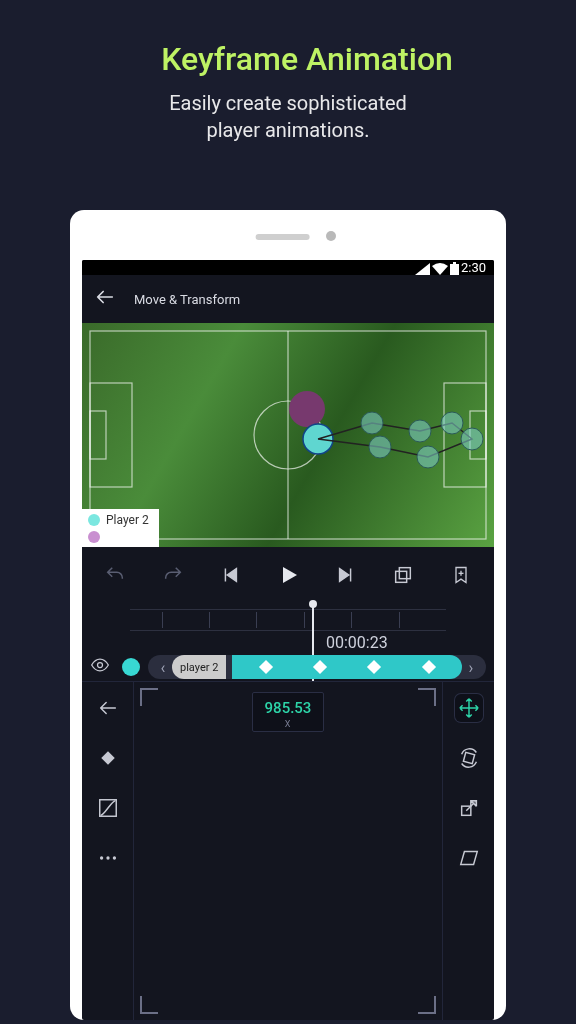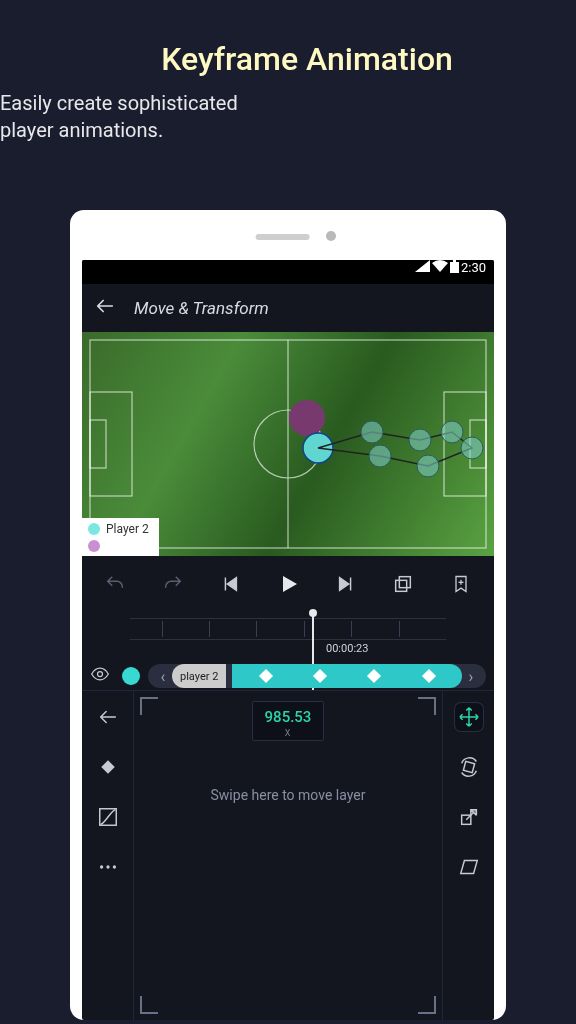--- a/index.html
+++ b/index.html
@@ -7,26 +7,27 @@
   body {
     background: #1a1d2e;
     font-family: -apple-system, BlinkMacSystemFont, "Segoe UI", Roboto, sans-serif;
     color: #fff;
     overflow: hidden;
   }
 
   .promo-title {
     text-align: center;
     font-size: 32px;
-    color: #fef9c3;
+    color: #bef264;
     font-weight: 500;
     margin-top: 40px;
     padding-left: 38px;
   }
   .promo-sub {
+    text-align: center;
     font-size: 20px;
     color: #e8e8ea;
     margin-top: 12px;
     line-height: 1.35;
   }
 
   .phone {
     position: absolute;
     left: 50%;
     transform: translateX(-50%);
@@ -60,41 +61,41 @@
     width: 100%;
     height: 760px;
     background: #13151f;
     border-radius: 2px;
     overflow: hidden;
     display: flex;
     flex-direction: column;
   }
 
   .statusbar {
-    height: 24px;
+    height: 15px;
     background: #000;
     display: flex;
-    align-items: flex-start;
+    align-items: flex-end;
     justify-content: flex-end;
     padding-right: 8px;
     gap: 2px;
     font-size: 13px;
     color: #fff;
   }
   .statusbar svg { fill: #fff; }
 
   .appbar {
     height: 48px;
     display: flex;
     align-items: center;
     padding: 0 12px;
     gap: 18px;
     color: #d9dbe3;
   }
-  .appbar-title { font-size: 17px; font-style: italic; }
+  .appbar-title { font-size: 13px; }
 
   .pitch {
     position: relative;
     height: 224px;
     background: linear-gradient(120deg, #3a6a2a 0%, #4a8c3a 30%, #295a1f 58%, #5aa342 100%);
     overflow: hidden;
   }
   .pitch .line { stroke: rgba(255,255,255,0.65); stroke-width: 1.2; fill: none; }
   .pitch svg.field { position: absolute; inset: 0; }
   .legend {
@@ -151,21 +152,21 @@
     left: 230px;
   }
   .tl-playhead::before {
     content: ""; position: absolute; top: -3px; left: -3.5px;
     width: 8px; height: 8px; border-radius: 50%; background: #e6e8ee;
   }
   .tl-time {
     position: absolute;
     top: 30px;
     left: 244px;
-    font-size: 11px;
+    font-size: 16px;
     color: #cfd2dd;
   }
   .tl-layerrow {
     display: flex;
     align-items: center;
     height: 28px;
     gap: 8px;
     padding-left: 8px;
     margin-top: 22px;
   }
@@ -444,21 +445,20 @@
         <span class="corner tr"></span>
         <span class="corner bl"></span>
         <span class="corner br"></span>
 
         <div class="xyboxes">
           <div class="numbox">
             <div class="val">985.53</div>
             <div class="ax">X</div>
           </div>
         </div>
-        <div class="swipehint">Swipe here to move layer</div>
       </div>
 
       <div class="sidecol right">
         <span class="ic green active">
           <svg width="22" height="22" viewBox="0 0 24 24">
               <path d="M12 2v20M2 12h20M12 2l-3 3M12 2l3 3M12 22l-3-3M12 22l3-3M2 12l3-3M2 12l3 3M22 12l-3-3M22 12l-3 3" stroke="#2dd4a8"></path>
             </svg>
         </span>
         <span class="ic">
           <svg width="22" height="22" viewBox="0 0 24 24">

